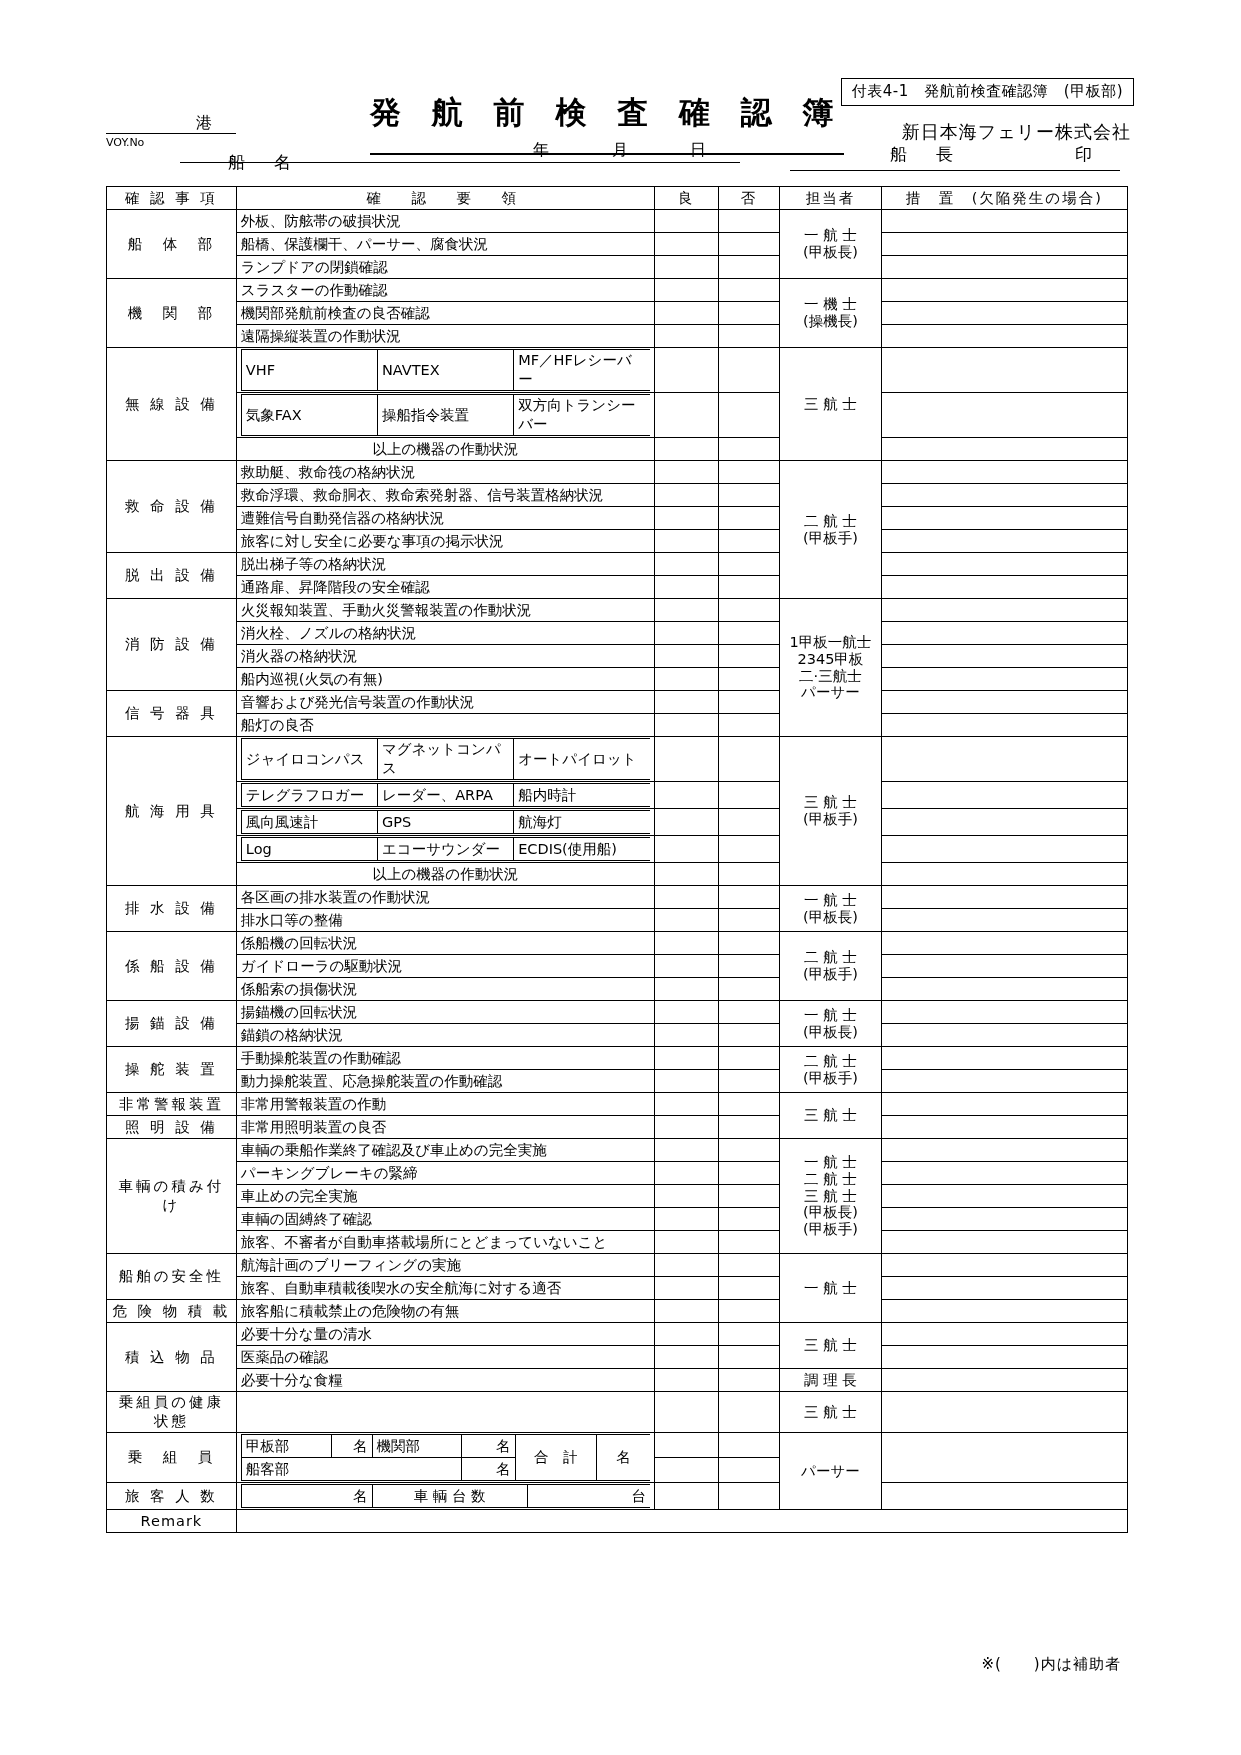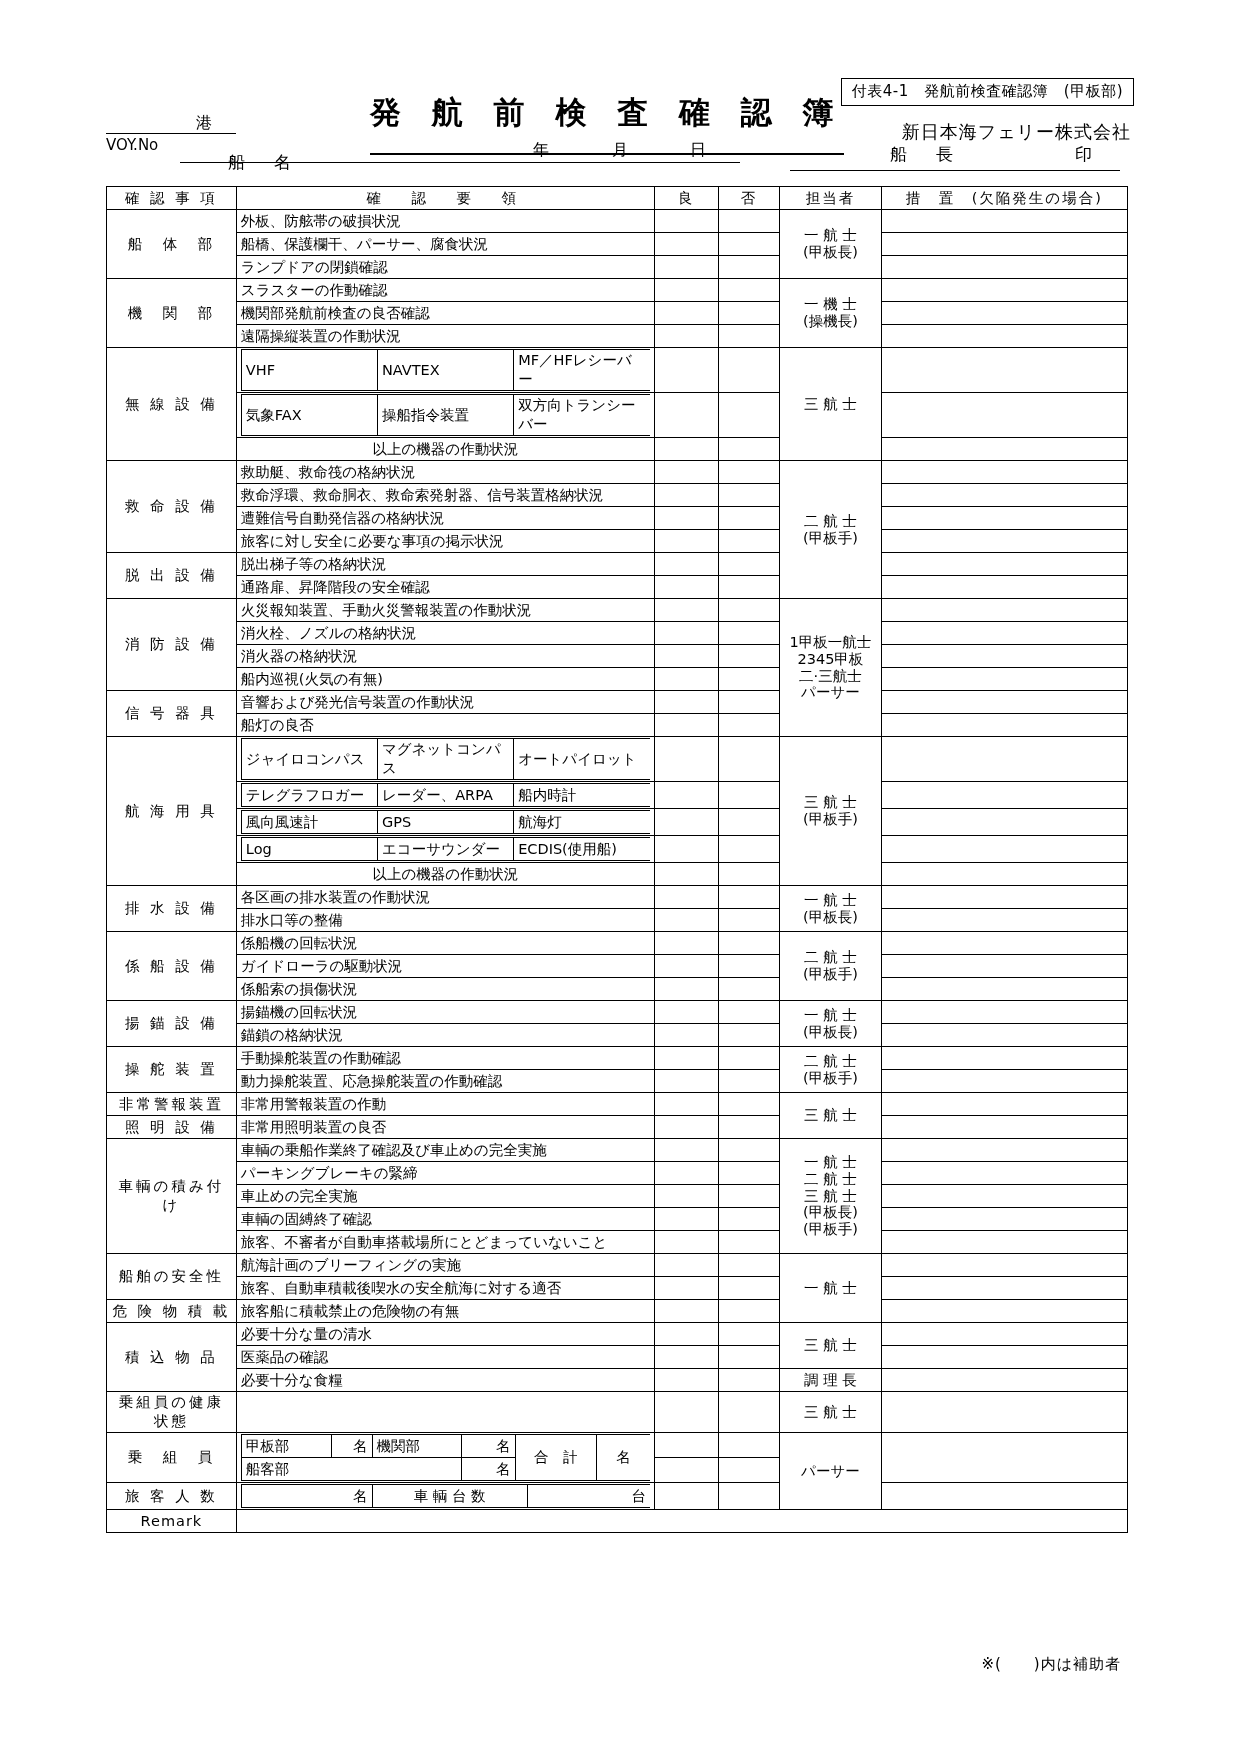--- a/index.html
+++ b/index.html
@@ -24,21 +24,21 @@
   }
   .title{
     position:absolute;top:92px;left:370px;
     font-size:31px;font-weight:bold;letter-spacing:10px;
     border-bottom:2px solid #000;padding-bottom:19px;
   }
   .dot{position:absolute;top:118px;left:815px;font-size:14px;}
 
   .port-label{position:absolute;top:113px;left:196px;font-size:16px;letter-spacing:2px;}
   .port-rule{position:absolute;top:133px;left:106px;width:130px;border-bottom:1.6px solid #000;}
-  .voy{position:absolute;top:136px;left:106px;font-size:15px;}
+  .voy{position:absolute;top:136px;left:106px;font-size:11px;}
   .voy-rule{position:absolute;top:162px;left:180px;width:310px;border-bottom:1.6px solid #000;}
   .shipname{position:absolute;top:151px;left:228px;font-size:17px;letter-spacing:6px;}
   .date-y{position:absolute;top:140px;left:533px;font-size:16px;}
   .date-m{position:absolute;top:140px;left:612px;font-size:16px;}
   .date-d{position:absolute;top:140px;left:690px;font-size:16px;}
   .date-rule{position:absolute;top:162px;left:490px;width:250px;border-bottom:1.6px solid #000;}
   .captain{position:absolute;top:143px;left:890px;font-size:17px;letter-spacing:6px;}
   .seal{position:absolute;top:143px;left:1075px;font-size:17px;}
   .cap-rule{position:absolute;top:170px;left:790px;width:330px;border-bottom:1.6px solid #000;}
 

